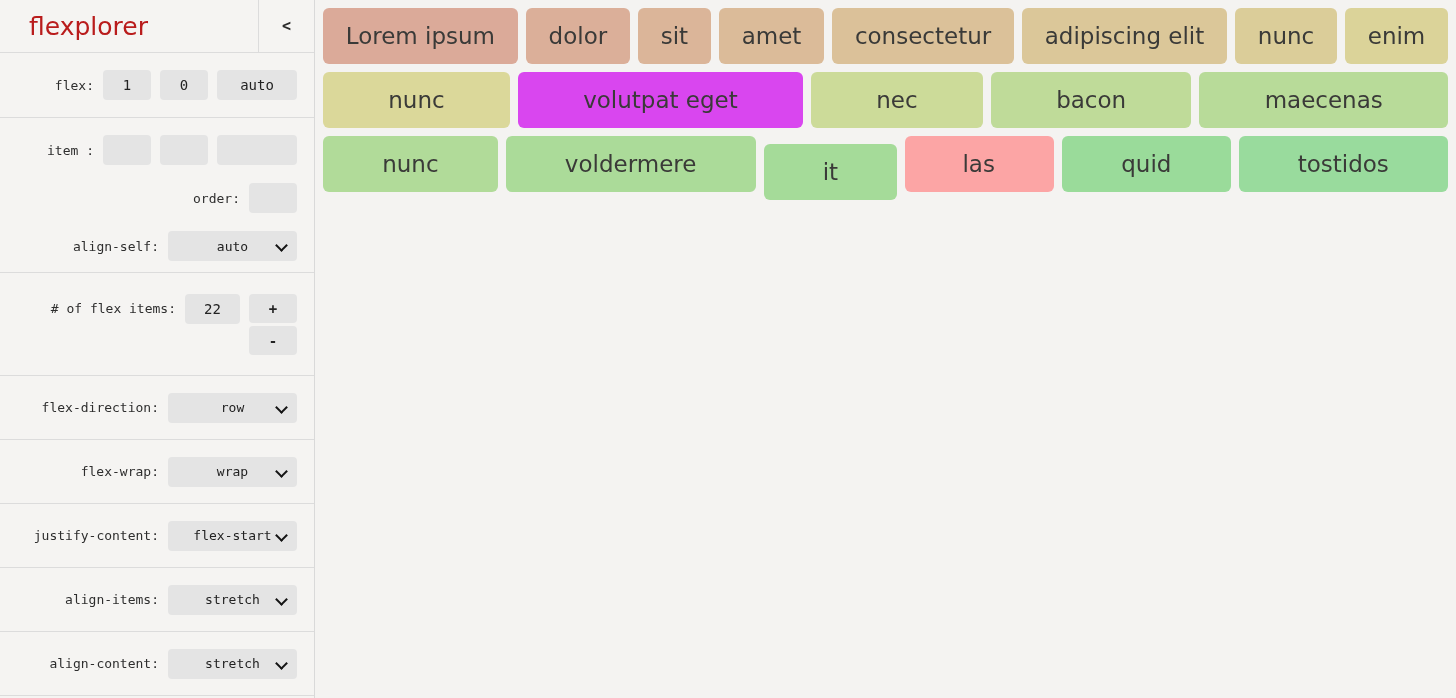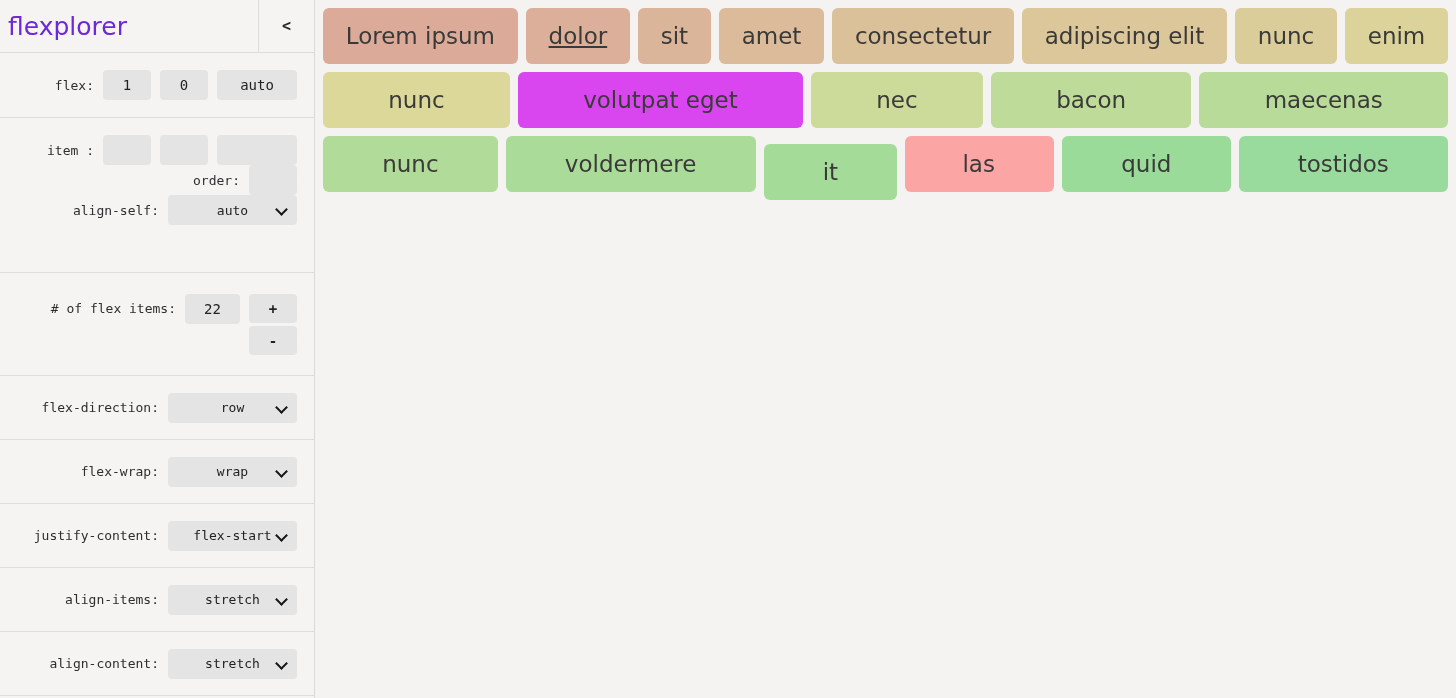--- a/index.html
+++ b/index.html
@@ -14,22 +14,22 @@
   .sidebar{
     width:315px;min-width:315px;height:100%;
     border-right:1px solid #d9d9d9;
     box-sizing:border-box;overflow:hidden;background:#f5f4f2;
   }
   .side-header{
     height:53px;display:flex;box-sizing:border-box;
     border-bottom:1px solid #dcdcdc;
   }
   .app-title{
-    flex:1;display:flex;align-items:center;padding-left:8px;
-    font-size:25px;color:#6d28d9;
+    flex:1;display:flex;align-items:center;padding-left:29px;
+    font-size:25px;color:#b91c1c;
   }
   .collapse-btn{
     width:56px;height:100%;
     border:none;border-left:1px solid #dcdcdc;background:transparent;
     font-family:"DejaVu Sans Mono", monospace;
     font-size:15px;font-weight:bold;color:#2b2b2b;cursor:pointer;
   }
   .side-section{border-bottom:1px solid #dcdcdc;box-sizing:border-box;}
   .ctrl-row{
     display:flex;justify-content:flex-end;align-items:center;
@@ -53,21 +53,21 @@
     position:relative;cursor:pointer;
     font-family:"DejaVu Sans Mono", monospace;font-size:13px;color:#222;
   }
   .chev{
     position:absolute;right:11px;top:10px;width:7px;height:7px;
     border-right:2px solid #141414;border-bottom:2px solid #141414;
     transform:rotate(45deg);
   }
   .sec-flex{height:65px;display:flex;align-items:center;}
   .sec-flex .ctrl-row{flex:1;}
-  .sec-item{height:155px;padding-top:17px;display:flex;flex-direction:column;}
+  .sec-item{height:155px;padding-top:17px;display:flex;flex-direction:column;gap:18px;}
   .sec-count{height:103px;padding-top:21px;}
   .sec-count .ctrl-row{align-items:flex-start;}
   .count-label{line-height:30px;}
   .pm-col{display:flex;flex-direction:column;gap:3px;}
   .pm-col .box{height:29px;}
   .sec-select{height:64px;display:flex;align-items:center;}
   .sec-select .ctrl-row{flex:1;}
 
   
   .main{flex:1;padding:4px;box-sizing:border-box;overflow:hidden;}
@@ -179,21 +179,21 @@
           <span class="chev"></span>
         </div>
       </div>
     </section>
 
   </aside>
 
   <main class="main">
       <div class="flex-row">
         <div class="flex-item" style="background: rgb(219, 170, 153);">Lorem ipsum</div>
-        <div class="flex-item" style="background: rgb(219, 175, 153); text-decoration: underline;">dolor</div>
+        <div class="flex-item" style="background: rgb(219, 175, 153);">dolor</div>
         <div class="flex-item" style="background: rgb(219, 181, 153);">sit</div>
         <div class="flex-item" style="background: rgb(219, 187, 153);">amet</div>
         <div class="flex-item" style="background: rgb(219, 193, 153);">consectetur</div>
         <div class="flex-item" style="background: rgb(219, 199, 153);">adipiscing elit</div>
         <div class="flex-item" style="background: rgb(219, 205, 153);">nunc</div>
         <div class="flex-item" style="background: rgb(219, 211, 153);">enim</div>
       </div>
       <div class="flex-row">
         <div class="flex-item" style="background: rgb(219, 216, 154);">nunc</div>
         <div class="flex-item" style="background: #d946ef;">volutpat eget</div>

